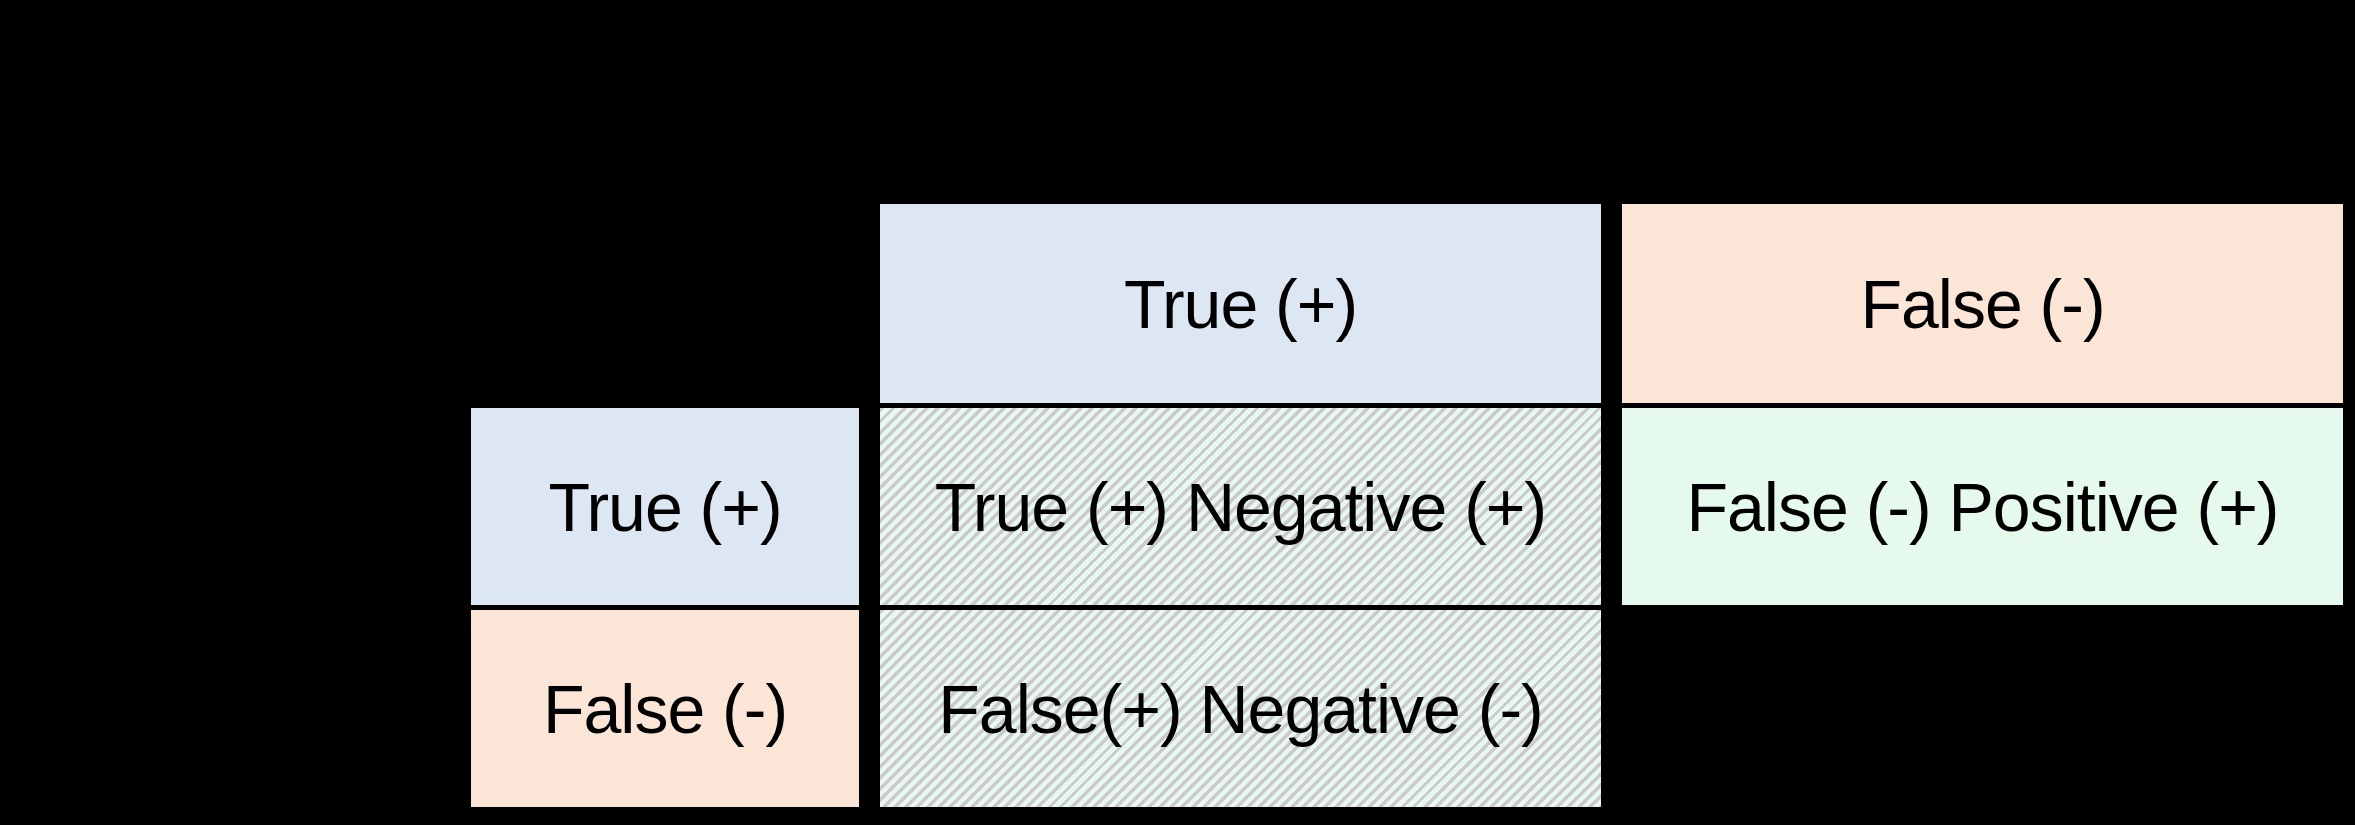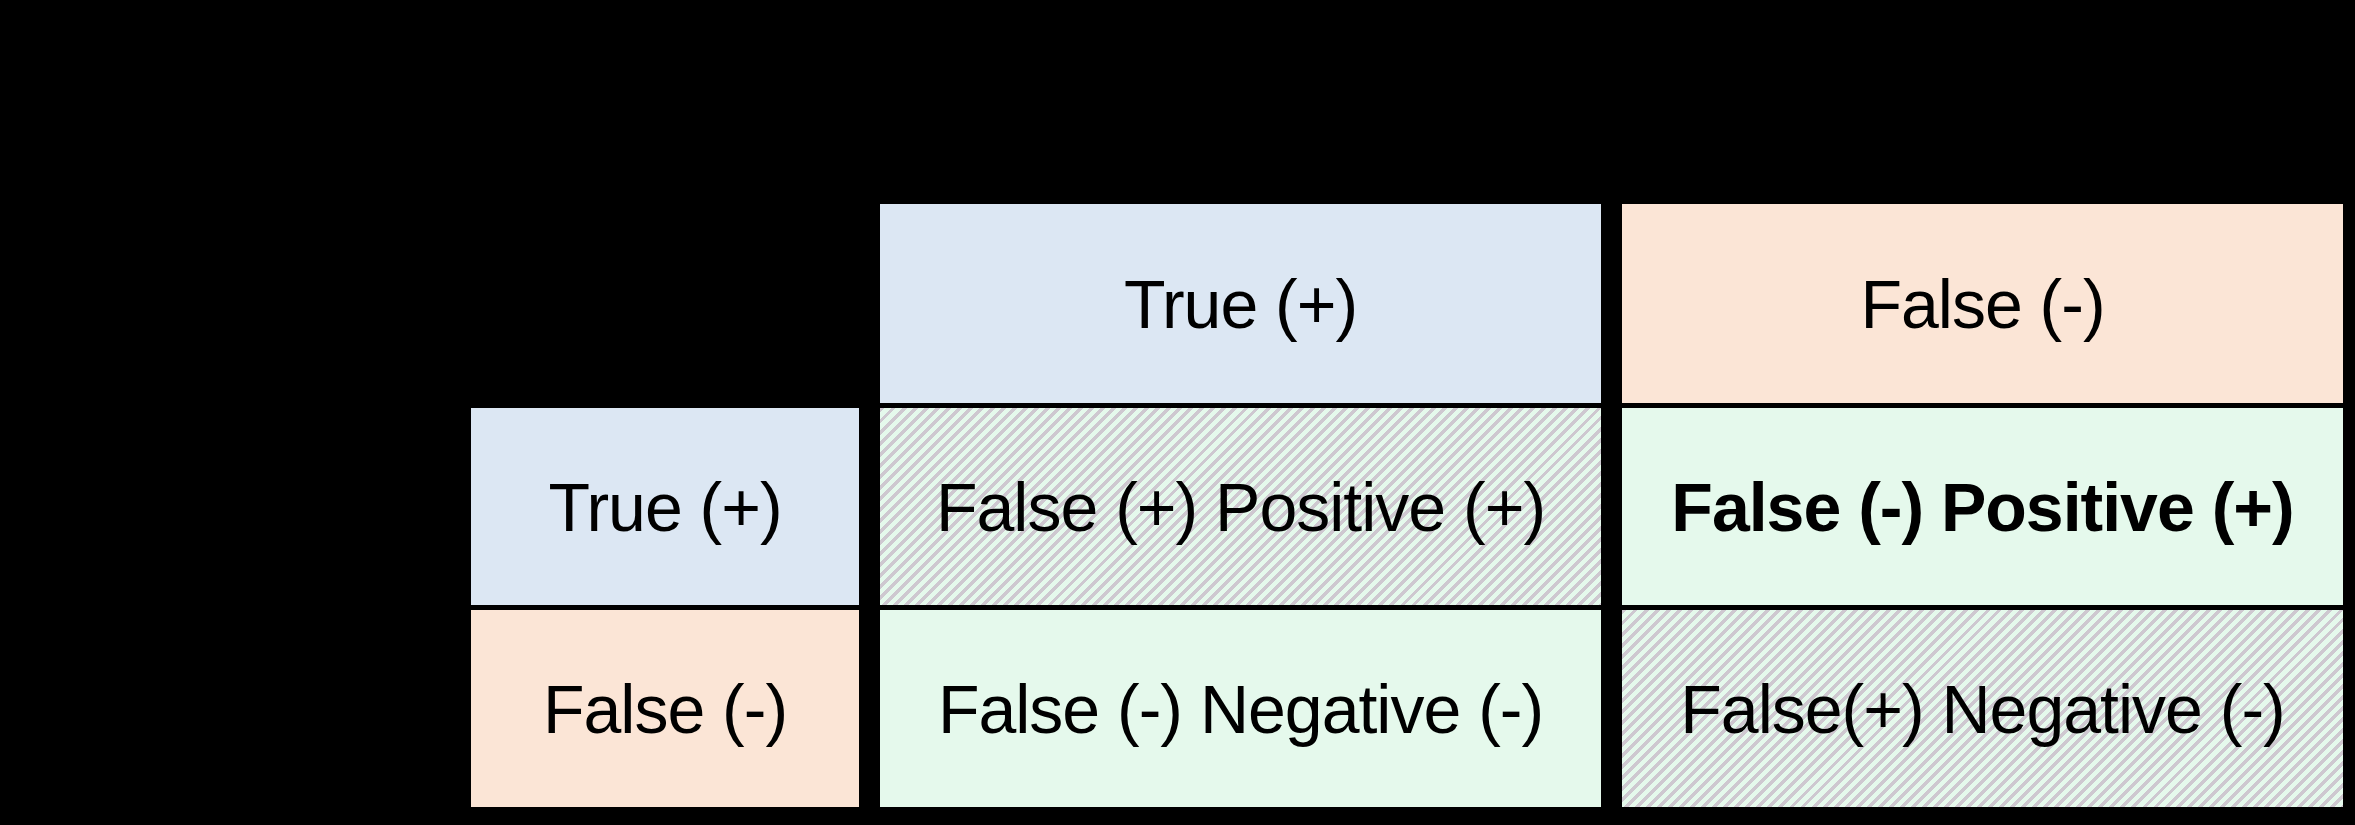--- a/index.html
+++ b/index.html
@@ -70,24 +70,23 @@
   <div class="matrix" style="background: rgb(0, 0, 0);">
 
     <div class="cell corner" style="color: rgb(0, 0, 0);"></div>
 
     <div class="cell" style="background-color: rgb(220, 231, 243); color: rgb(0, 0, 0);">True (+)</div>
 
     <div class="cell" style="background-color: rgb(251, 229, 214); color: rgb(0, 0, 0);">False (-)</div>
 
     <div class="cell" style="background-color: rgb(220, 231, 243); color: rgb(0, 0, 0);">True (+)</div>
 
-    <div class="cell hatched" style="background-color: rgb(229, 249, 236); color: rgb(0, 0, 0);">False (+) Positive (+)</div>
+    <div class="cell hatched" style="background-color: rgb(229, 249, 236); color: rgb(0, 0, 0);">True (+) Negative (+)</div>
 
-    <div class="cell" style="background-color: rgb(229, 249, 236); color: rgb(0, 0, 0); font-weight: bold;">False (-) Positive (+)</div>
+    <div class="cell" style="background-color: rgb(229, 249, 236); color: rgb(0, 0, 0);">False (-) Positive (+)</div>
 
     <div class="cell" style="background-color: rgb(251, 229, 214); color: rgb(0, 0, 0);">False (-)</div>
 
-    <div class="cell" style="background-color: rgb(229, 249, 236); color: rgb(0, 0, 0);">False (-) Negative (-)</div>
 
     <div class="cell hatched" style="background-color: rgb(229, 249, 236); color: rgb(0, 0, 0);">False(+) Negative (-)</div>
 
   </div>
 </div>
 
 </body></html>

